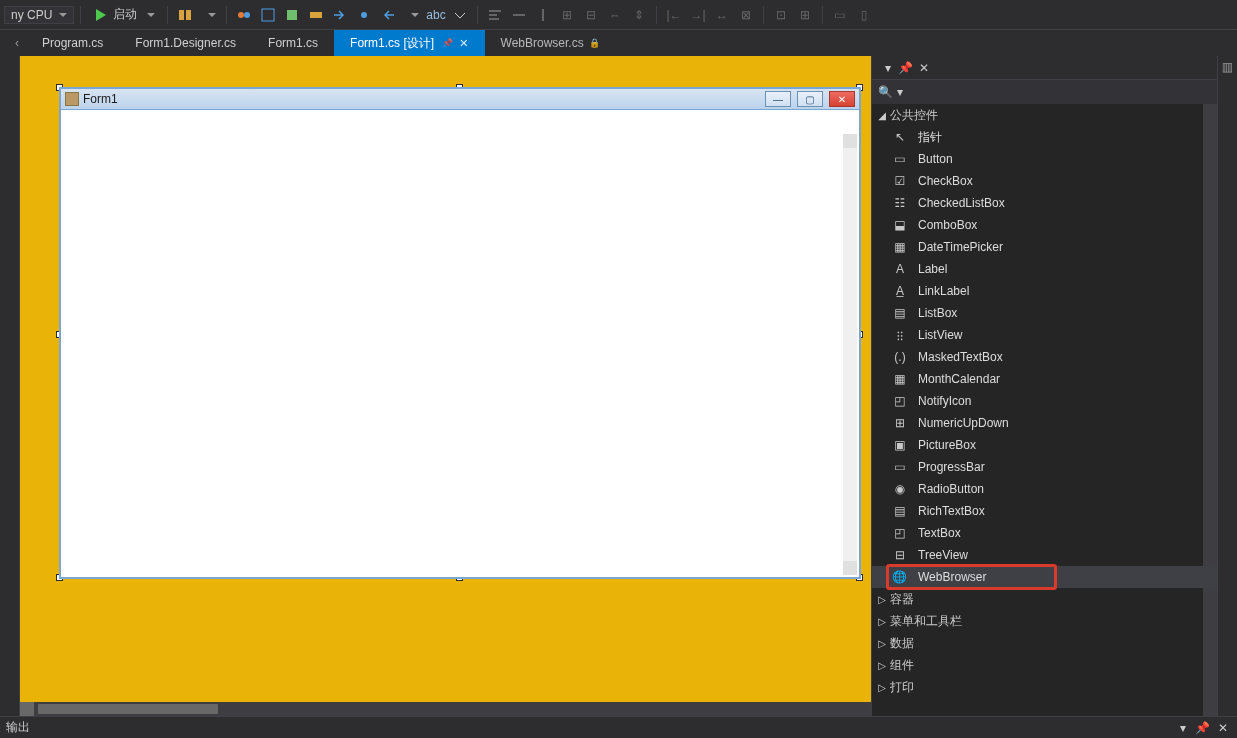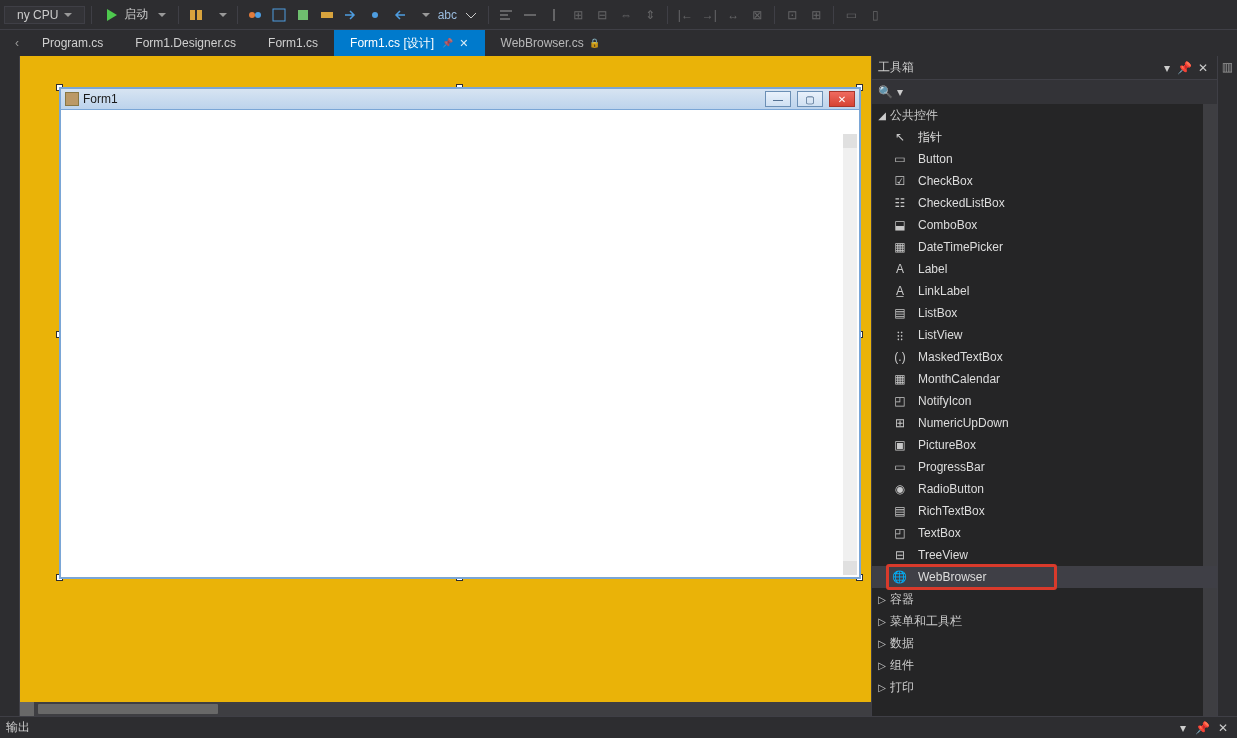--- a/index.html
+++ b/index.html
@@ -1,20 +1,20 @@
 <!DOCTYPE html>
 <html><head>
 <meta charset="utf-8">
 <style>
 * { margin:0; padding:0; box-sizing:border-box; font-family:"Microsoft YaHei","Segoe UI",sans-serif; font-size:12px; }
 body { background:#2d2d30; color:#f1f1f1; width:1237px; height:738px; overflow:hidden; position:relative; }
 
 
 .top-toolbar { height:30px; background:#2d2d30; display:flex; align-items:center; padding:0 4px; gap:2px; border-bottom:1px solid #3f3f46; }
-.cpu-combo { background:#333337; border:1px solid #3f3f46; color:#ccc; padding:0 12px; height:18px; display:flex; align-items:center; min-width:70px; justify-content:space-between; }
+.cpu-combo { background:#333337; border:1px solid #3f3f46; color:#ccc; padding:0 6px; height:18px; display:flex; align-items:center; min-width:70px; justify-content:space-between; }
 .tri { width:0; height:0; border-left:4px solid transparent; border-right:4px solid transparent; border-top:4px solid #999; margin-left:6px; }
 .tb-btn { height:22px; min-width:22px; display:flex; align-items:center; justify-content:center; color:#ccc; cursor:pointer; }
 .tb-sep { width:1px; height:18px; background:#3f3f46; margin:0 4px; }
 .start-btn { display:flex; align-items:center; gap:4px; padding:0 6px; height:22px; color:#ccc;justify-content:center; }
 .start-btn svg { fill:#4ec94e; }
 .ic { width:16px; height:16px; display:inline-block; }
 
 
 .doc-tabs-row { height:26px; background:#2d2d30; display:flex; align-items:stretch; padding-left:8px; }
 .doc-tab { display:flex; align-items:center; padding:0 16px; color:#d0d0d0; cursor:pointer; gap:6px; position:relative; }
@@ -239,21 +239,20 @@
         <div class="form-scroll">
           <div class="thumb-up"></div>
           <div class="thumb-dn"></div>
         </div>
       </div>
     </div>
   </div>
 
   <div class="toolbox">
     <div class="toolbox-header">
-      <span class="title">工具箱</span>
       <span class="hicon">▾</span>
       <span class="hicon">📌</span>
       <span class="hicon">✕</span>
     </div>
     <div class="toolbox-search">
       <span class="sicon">🔍</span>
       <span class="sicon" style="margin-left:4px">▾</span>
     </div>
     <div class="toolbox-tree" id="toolbox-tree">
       <div class="tree-scrollbar"></div>

